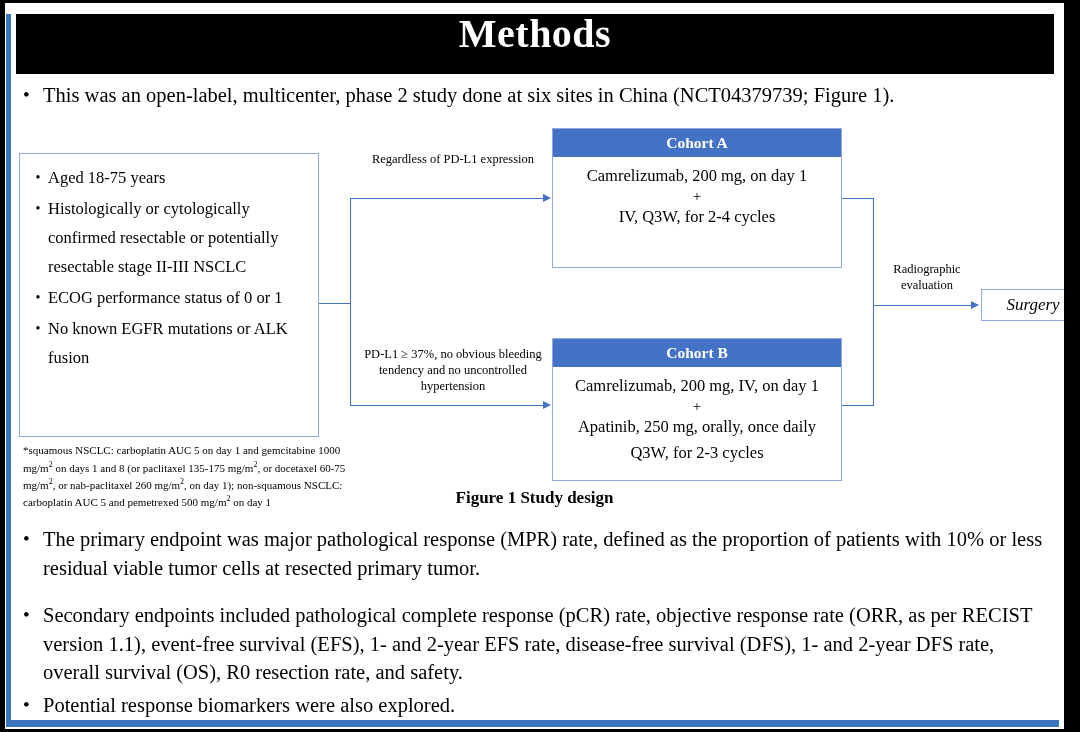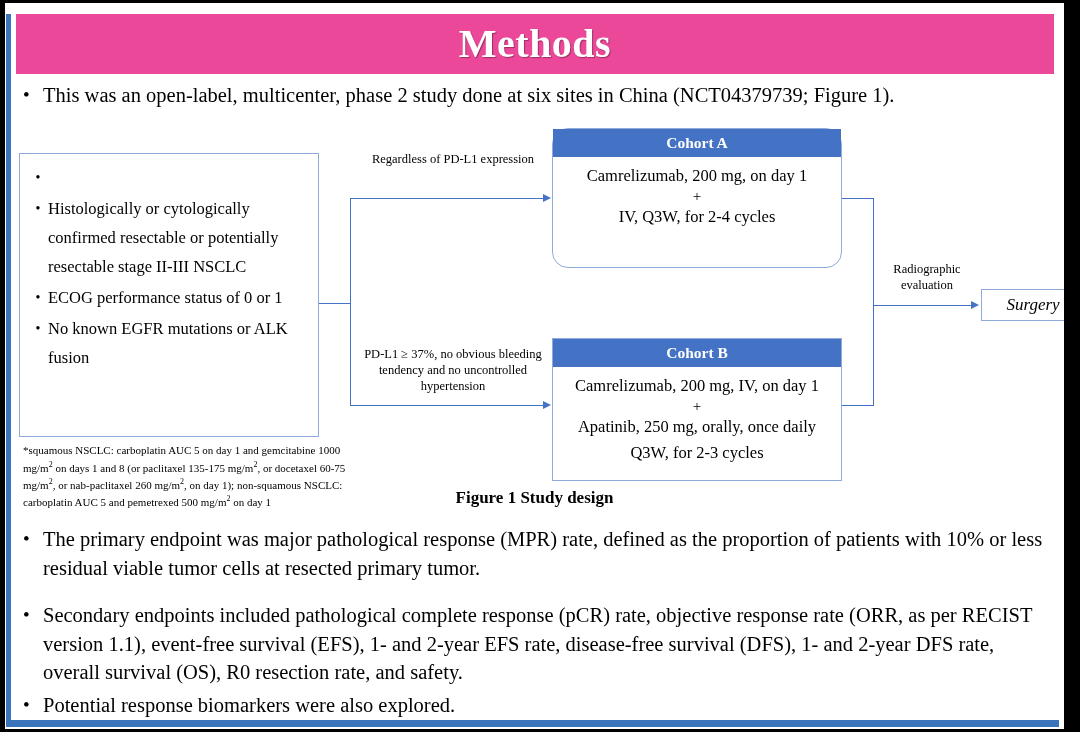--- a/index.html
+++ b/index.html
@@ -34,23 +34,23 @@
     overflow: hidden;
   }
 
   
   #title-bar {
     position: absolute;
     left: 11px;
     top: 11px;
     width: 1038px;
     height: 60px;
-    background: #ec4899;
-    display: flex;
-    align-items: center;
+    background: #000000;
+    display: flex;
+    align-items: flex-start;
     justify-content: center;
   }
   #title-text {
     color: #ffffff;
     font-size: 40px;
     font-weight: bold;
     letter-spacing: 0.5px;
     line-height: 1;
     text-shadow: 1px 1px 1px rgba(0,0,0,0.35);
   }
@@ -197,21 +197,21 @@
     font-size: 16.5px;
     line-height: 26px;
     color: #000000;
     white-space: nowrap;
   }
   .cohort-plus {
     font-size: 15px;
     line-height: 15px;
     color: #000000;
   }
-  #cohort-a { left: 547px; top: 7px; width: 290px; height: 140px; border-radius: 16px; }
+  #cohort-a { left: 547px; top: 7px; width: 290px; height: 140px; }
   #cohort-b { left: 547px; top: 217px; width: 290px; height: 143px; }
 
   
   #surgery-box {
     position: absolute;
     left: 976px;
     top: 168px;
     width: 104px;
     height: 32px;
     border: 1px solid #8FAADC;
@@ -299,20 +299,21 @@
       <span class="bullet-mark">•</span>
       <span class="bullet-text">This was an open-label, multicenter, phase 2 study done at six sites in China (NCT04379739; Figure 1).</span>
     </div>
 
     <div id="figure">
 
       <div id="elig-box">
         <div id="elig-list">
           <div class="elig-item">
             <span class="elig-bullet">•</span>
+            <span class="elig-text">Aged 18-75 years</span>
           </div>
           <div class="elig-item">
             <span class="elig-bullet">•</span>
             <span class="elig-text">Histologically or cytologically confirmed resectable or potentially resectable stage II-III  NSCLC</span>
           </div>
           <div class="elig-item">
             <span class="elig-bullet">•</span>
             <span class="elig-text">ECOG performance status of 0 or 1</span>
           </div>
           <div class="elig-item">

